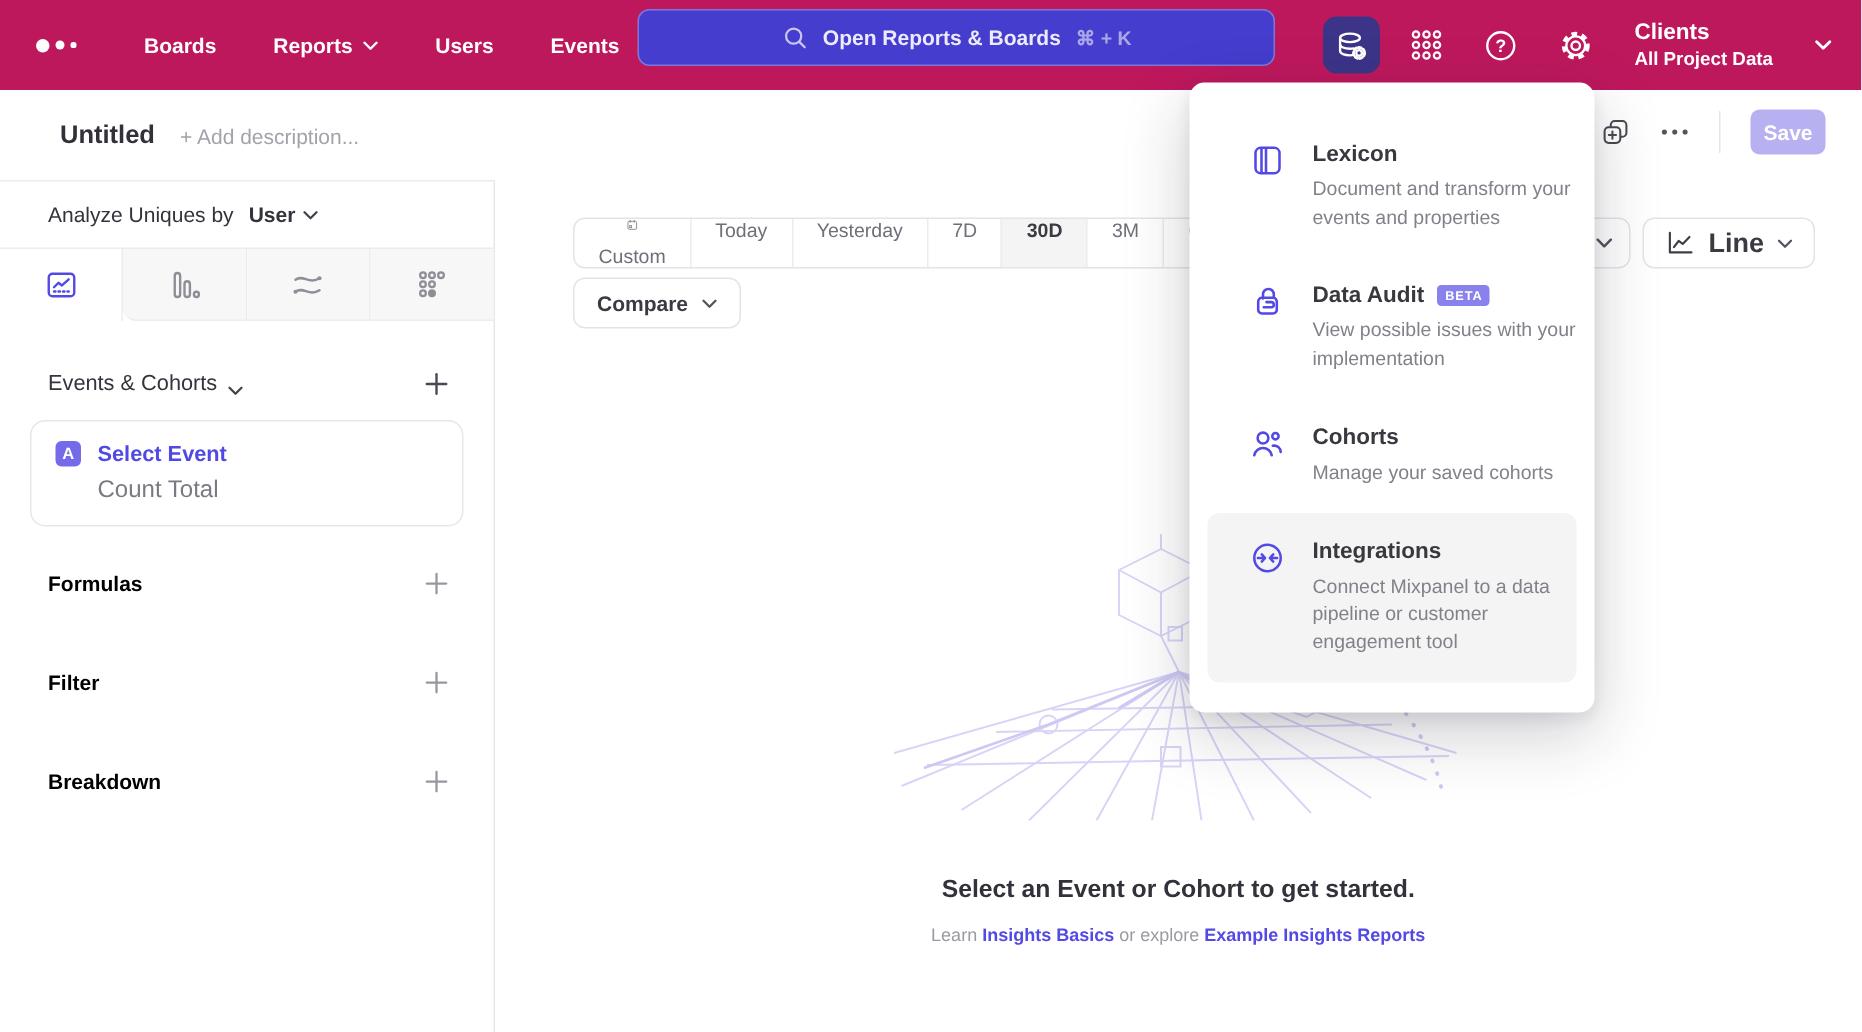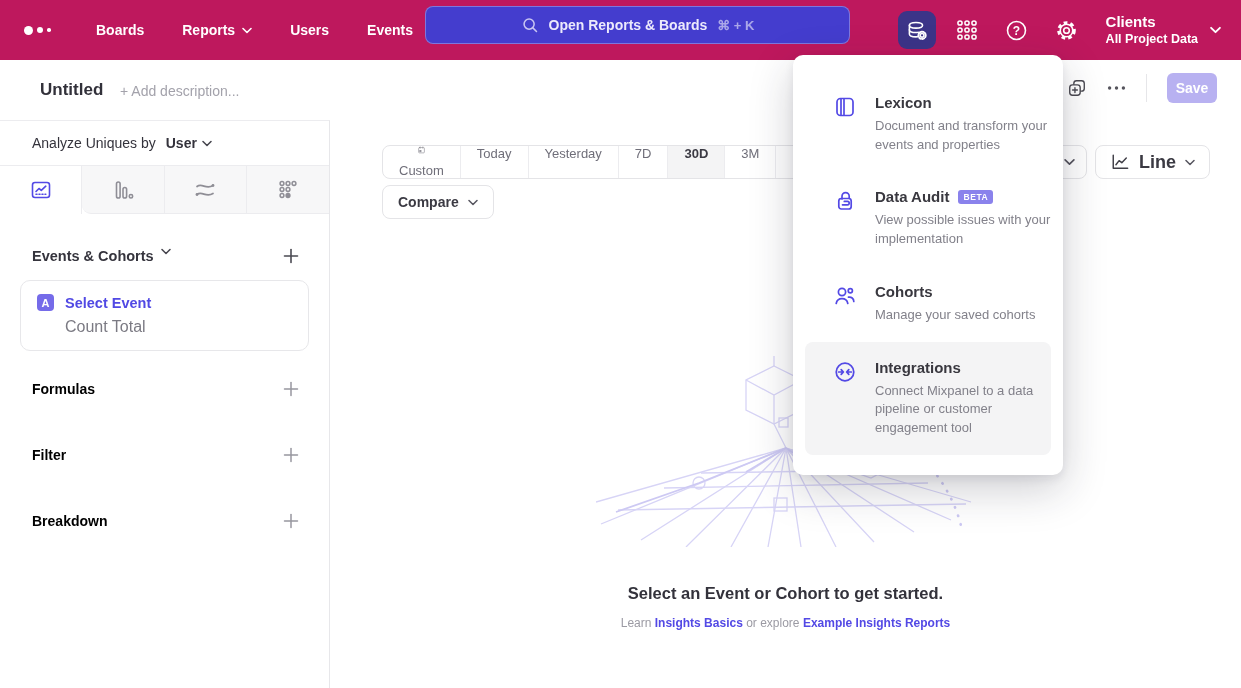--- a/index.html
+++ b/index.html
@@ -15,21 +15,21 @@
   .logo .d2 { width:6px; height:6px; }
   .logo .d3 { width:3.5px; height:3.5px; }
   .nav-items { display:flex; align-items:center; gap:38px; margin-left:28px; }
   .nav-item { display:flex; align-items:center; gap:7px; color:#fff; font-size:14px; font-weight:600; cursor:pointer; }
   .searchbar { position:absolute; left:425px; top:6px; width:425px; height:38px; background:#443dce; border:1px solid rgba(255,255,255,0.30); border-radius:8px; display:flex; align-items:center; justify-content:center; gap:10px; cursor:text; }
   .searchbar .ph { color:#eceafc; font-size:14px; font-weight:600; }
   .searchbar .sc { color:rgba(255,255,255,0.55); font-size:13px; font-weight:600; }
   .nav-right { position:absolute; right:20px; top:0; height:60px; display:flex; align-items:center; gap:12px; }
   .nav-icon-btn { width:38px; height:38px; border:none; background:transparent; border-radius:9px; display:flex; align-items:center; justify-content:center; cursor:pointer; }
   .nav-icon-btn.active { background:#3c3488; }
-  .project { display:flex; align-items:center; gap:12px; margin-left:8px; cursor:pointer; }
+  .project { display:flex; align-items:center; gap:28px; margin-left:8px; cursor:pointer; }
   .project .pcol { display:flex; flex-direction:column; line-height:1.25; }
   .project .pname { color:#fff; font-size:15px; font-weight:700; }
   .project .pscope { color:#fff; font-size:12.5px; font-weight:700; }
 
   
   .page-header { position:absolute; left:0; top:60px; width:100%; height:60px; background:#fff; }
   .ph-title { position:absolute; left:40px; top:20px; font-size:17px; font-weight:700; color:#32313a; }
   .ph-desc { position:absolute; left:120px; top:23px; font-size:14px; color:#a3a2ab; cursor:text; }
   .ph-right { position:absolute; right:24px; top:13px; display:flex; align-items:center; gap:20px; }
   .icon-btn { background:none; border:none; padding:0; display:flex; align-items:center; cursor:pointer; }
@@ -40,21 +40,21 @@
   .sidebar { position:absolute; left:0; top:120px; width:330px; bottom:0; background:#fff; border-right:1px solid #e7e7ea; border-top:1px solid #ececef; }
   .analyze-row { height:45px; display:flex; align-items:center; padding-left:32px; gap:6px; border-bottom:1px solid #ececef; font-size:14px; color:#34333c; }
   .analyze-row .aval { font-weight:700; margin-left:4px; display:flex; align-items:center; gap:5px; cursor:pointer; }
   .charttabs { display:grid; grid-template-columns:repeat(4,1fr); height:48px; }
   .ctab { display:flex; align-items:center; justify-content:center; background:#f7f7f8; border-bottom:1px solid #ececef; border-right:1px solid #ececef; cursor:pointer; }
   .ctab:last-child { border-right:none; }
   .ctab.active { background:#fff; border-bottom:none; }
   .ctab.first-inactive { border-bottom-left-radius:9px; }
   .sec-row { display:flex; align-items:center; justify-content:space-between; padding:0 30px 0 32px; }
   .events-head { margin-top:34px; }
-  .events-head .lbl { font-size:14.5px; font-weight:700; color:#35343d; display:flex; align-items:flex-start; gap:7px; cursor:pointer; }
+  .events-head .lbl { font-size:14.5px; font-weight:400; color:#35343d; display:flex; align-items:flex-end; gap:7px; cursor:pointer; }
   .event-card { margin:16px 20px 0 20px; border:1px solid #e7e7ea; border-radius:10px; padding:13px 16px 14px; cursor:pointer; }
   .ec-top { display:flex; align-items:center; gap:11px; }
   .abadge { width:17px; height:17px; background:#756be9; border-radius:4px; color:#fff; font-size:11px; font-weight:700; display:flex; align-items:center; justify-content:center; }
   .ec-title { color:#5149e4; font-size:14.5px; font-weight:600; }
   .ec-sub { margin:7px 0 0 28px; color:#7b7a83; font-size:16px; }
   .side-sec { margin-top:50px; }
   .side-sec.firstsec { margin-top:30px; }
   .side-sec .lbl { font-size:14px; font-weight:600; color:#000000; }
 
   

